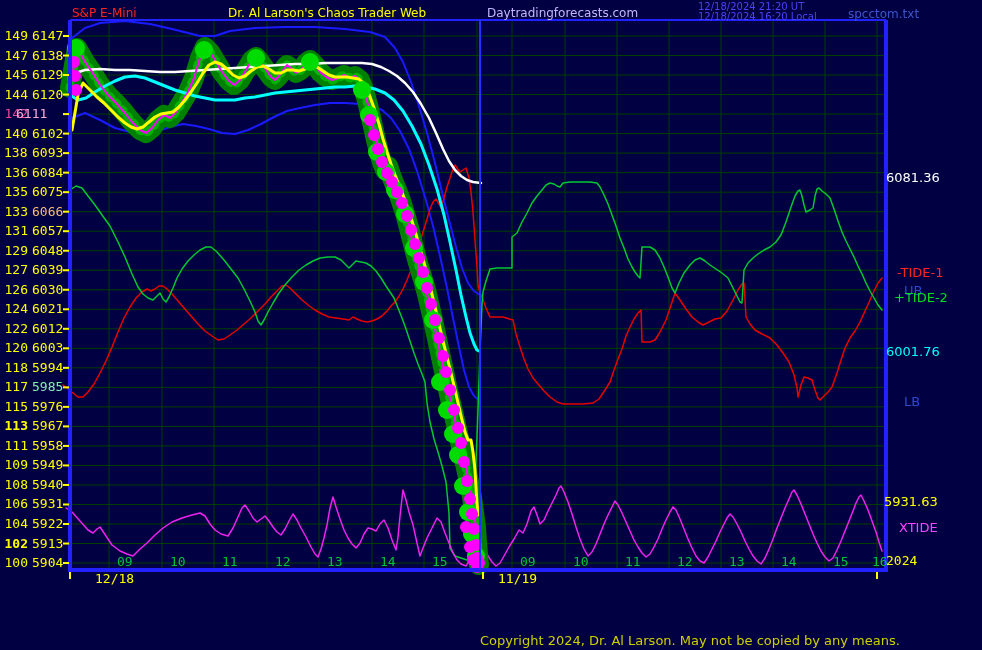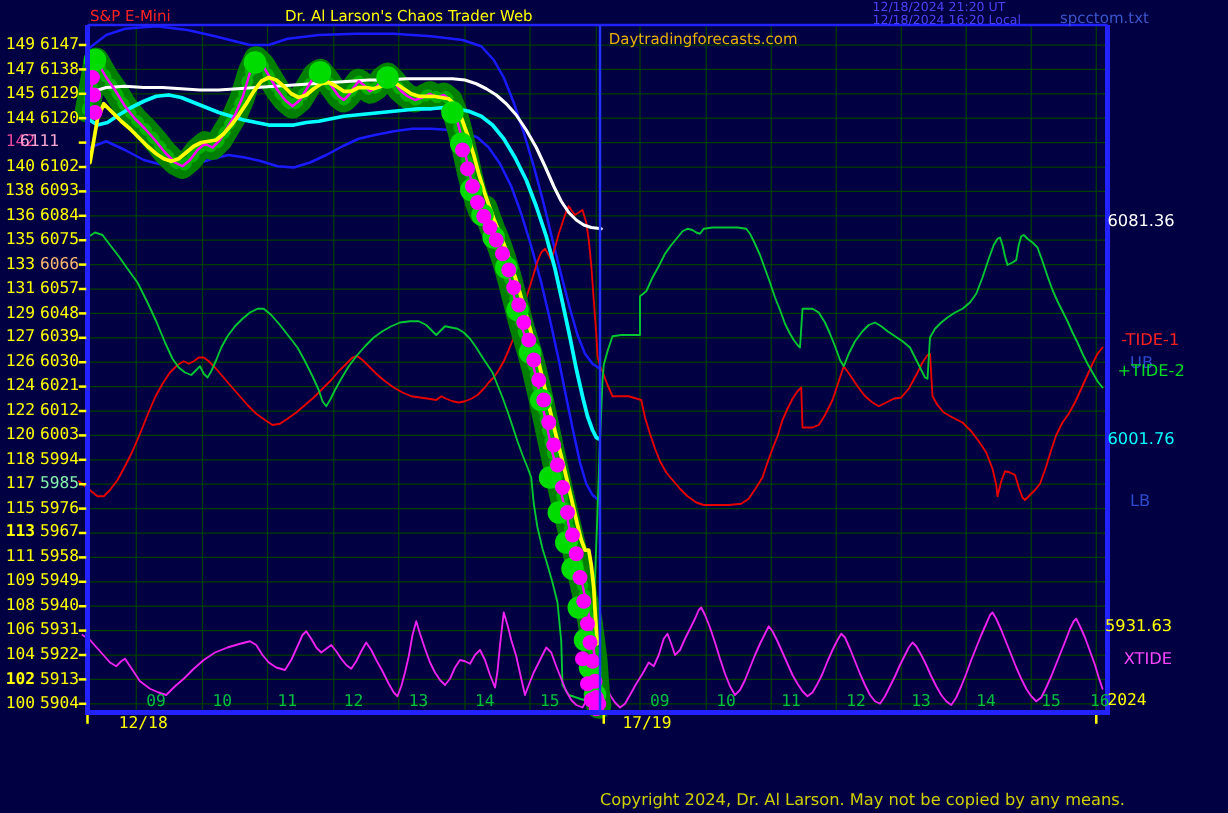--- a/index.html
+++ b/index.html
@@ -236,36 +236,36 @@
       <span class="lbl mono" style="left: 432px; top: 555px; color: rgb(0, 192, 64);">15</span>
       <span class="lbl mono" style="left: 520px; top: 555px; color: rgb(0, 192, 64);">09</span>
       <span class="lbl mono" style="left: 573px; top: 555px; color: rgb(0, 192, 64);">10</span>
       <span class="lbl mono" style="left: 625px; top: 555px; color: rgb(0, 192, 64);">11</span>
       <span class="lbl mono" style="left: 677px; top: 555px; color: rgb(0, 192, 64);">12</span>
       <span class="lbl mono" style="left: 729px; top: 555px; color: rgb(0, 192, 64);">13</span>
       <span class="lbl mono" style="left: 781px; top: 555px; color: rgb(0, 192, 64);">14</span>
       <span class="lbl mono" style="left: 833px; top: 555px; color: rgb(0, 192, 64);">15</span>
       <span class="lbl mono" style="left: 872px; top: 555px; color: rgb(0, 192, 64);">16</span>
       <span class="lbl mono" style="left: 95px; top: 572px; color: rgb(255, 255, 0);">12/18</span>
-      <span class="lbl mono" style="left: 498px; top: 572px; color: rgb(255, 255, 0);">17/19</span>
+      <span class="lbl mono" style="left: 498px; top: 572px; color: rgb(255, 255, 0);">11/19</span>
       <span class="lbl mono" style="left: 886px; top: 554px; color: rgb(255, 255, 0);">2024</span>
     </div>
   <div id="labels">
       <span class="lbl " style="left: 886px; top: 171px; color: rgb(255, 255, 255);">6081.36</span>
       <span class="lbl " style="left: 897px; top: 266px; color: rgb(255, 34, 34);">-TIDE-1</span>
       <span class="lbl " style="left: 904px; top: 284px; color: rgb(45, 73, 204);">UB</span>
       <span class="lbl " style="left: 894px; top: 291px; color: rgb(0, 221, 34);">+TIDE-2</span>
       <span class="lbl " style="left: 886px; top: 345px; color: rgb(0, 255, 255);">6001.76</span>
       <span class="lbl " style="left: 904px; top: 395px; color: rgb(45, 73, 204);">LB</span>
       <span class="lbl " style="left: 884px; top: 495px; color: rgb(255, 255, 0);">5931.63</span>
       <span class="lbl " style="left: 899px; top: 521px; color: rgb(255, 68, 255);">XTIDE</span>
     </div>
 
   <span class="hdr" style="left:72px;color:#ff2222;">S&amp;P E-Mini</span>
   <span class="hdr" style="left:228px;color:#ffff00;">Dr. Al Larson's Chaos Trader Web</span>
-  <span class="hdr" style="left:487px;color:#eab308;margin-top:18px;">Daytradingforecasts.com</span>
+  <span class="hdr" style="left:487px;color:#c4b5fd;">Daytradingforecasts.com</span>
   <span class="ts" style="left:698px;top:2px;">12/18/2024 21:20 UT</span>
   <span class="ts" style="left:698px;top:12px;">12/18/2024 16:20 Local</span>
   <span class="hdr" style="left:848px;top:7px;font-size:12px;color:#3c55cc;">spcctom.txt</span>
 
   <span class="lbl" style="left:480px;top:634px;color:#cfcf00;">Copyright 2024, Dr. Al Larson. May not be copied by any means.</span>
 
 </div>
 
 </body></html>

